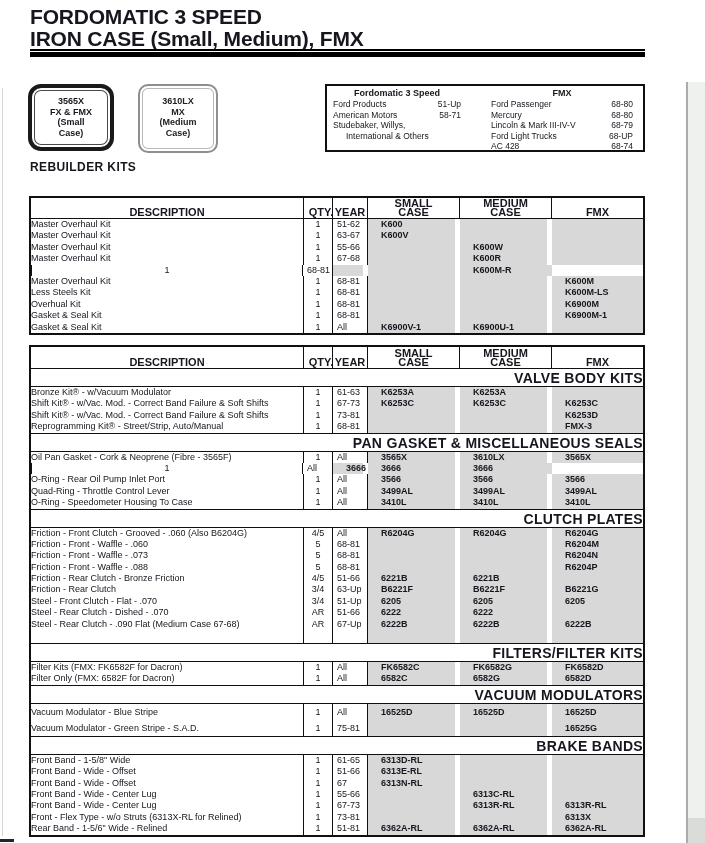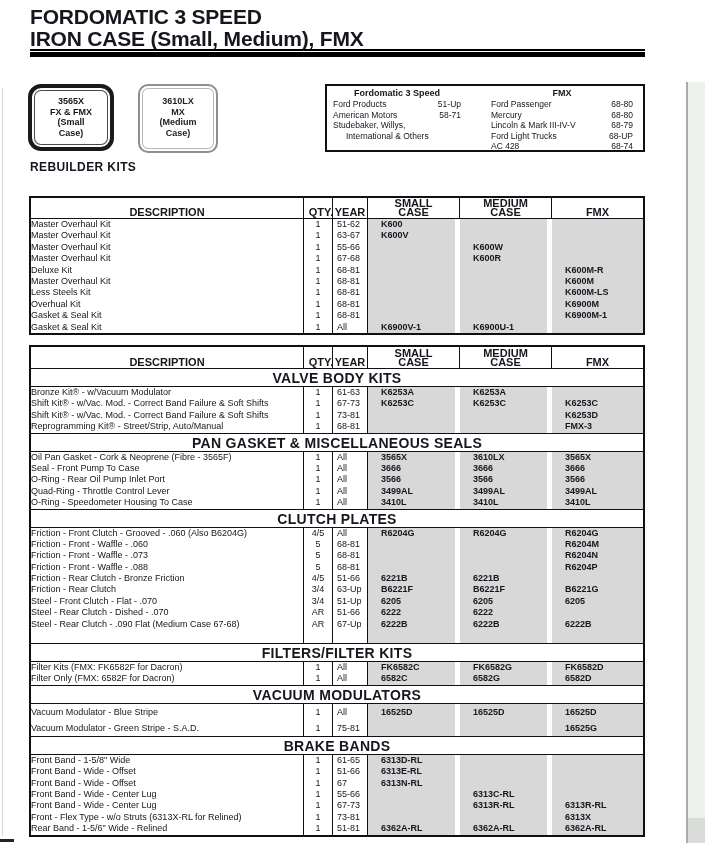--- a/index.html
+++ b/index.html
@@ -48,21 +48,21 @@
   .h-qty   { border-left:1px solid #101010; border-right:1px solid #101010;padding-left:6px; }
   .h-year  { border-right:1px solid #101010; }
   .h-small { border-right:1px solid #101010; }
   .h-med   { border-right:1px solid #101010; }
   .row { height:11.4px; line-height:11.4px; font-size:9px; white-space:nowrap; }
   .c-desc { overflow:hidden; }
   .c-qty  { text-align:center; border-left:1px solid #101010; border-right:1px solid #101010; }
   .c-year { padding-left:4px; border-right:1px solid #101010; }
   .c-part { font-weight:bold; text-indent:13px; background:var(--shade,#d8d8d8); overflow:hidden; }
   .c-small, .c-med { background-clip:content-box; padding-right:5px; }
-  .banner { border-top:1px solid #101010; border-bottom:1px solid #101010; text-align:center;
+  .banner { border-top:1px solid #101010; border-bottom:1px solid #101010; text-align:right;
             font-weight:bold; font-size:14px; height:19px; line-height:18px; letter-spacing:0.3px; background:#fff; }
   .sec-tall .row { height:16px; line-height:16px; }
   .gap-row { height:13px; }
   
   .edge-right-line { position:absolute; left:686px; top:82px; width:2px;  height:761px; background:#a9ada9; }
   .edge-right-band { position:absolute; left:688px; top:82px; width:17px; height:761px; background:#eff1ef; }
   .edge-left-line  { position:absolute; left:2px;  top:88px; width:1px;  height:748px; background:#d6d6d6; }
   .corner-tick     { position:absolute; left:0;    top:839px; width:14px; height:3px;  background:#242424; }
   .corner-gray     { position:absolute; left:688px; top:818px; width:17px; height:25px; background:#dadcda; }
 </style>
@@ -176,21 +176,20 @@
       </div>
       <div class="grid-row row">
         <div class="c-desc">Master Overhaul Kit</div>
         <div class="c-qty">1</div>
         <div class="c-year">67-68</div>
         <div class="c-part c-small"></div>
         <div class="c-part c-med">K600R</div>
         <div class="c-part c-fmx"></div>
       </div>
       <div class="grid-row row">
-        <div class="c-desc">Deluxe Kit</div>
         <div class="c-qty">1</div>
         <div class="c-year">68-81</div>
         <div class="c-part c-small"></div>
         <div class="c-part c-med"></div>
         <div class="c-part c-fmx">K600M-R</div>
       </div>
       <div class="grid-row row">
         <div class="c-desc">Master Overhaul Kit</div>
         <div class="c-qty">1</div>
         <div class="c-year">68-81</div>
@@ -284,21 +283,20 @@
       <div class="sec">
         <div class="grid-row row">
           <div class="c-desc">Oil Pan Gasket - Cork &amp; Neoprene (Fibre - 3565F)</div>
           <div class="c-qty">1</div>
           <div class="c-year">All</div>
           <div class="c-part c-small">3565X</div>
           <div class="c-part c-med">3610LX</div>
           <div class="c-part c-fmx">3565X</div>
         </div>
         <div class="grid-row row">
-          <div class="c-desc">Seal - Front Pump To Case</div>
           <div class="c-qty">1</div>
           <div class="c-year">All</div>
           <div class="c-part c-small">3666</div>
           <div class="c-part c-med">3666</div>
           <div class="c-part c-fmx">3666</div>
         </div>
         <div class="grid-row row">
           <div class="c-desc">O-Ring - Rear Oil Pump Inlet Port</div>
           <div class="c-qty">1</div>
           <div class="c-year">All</div>

